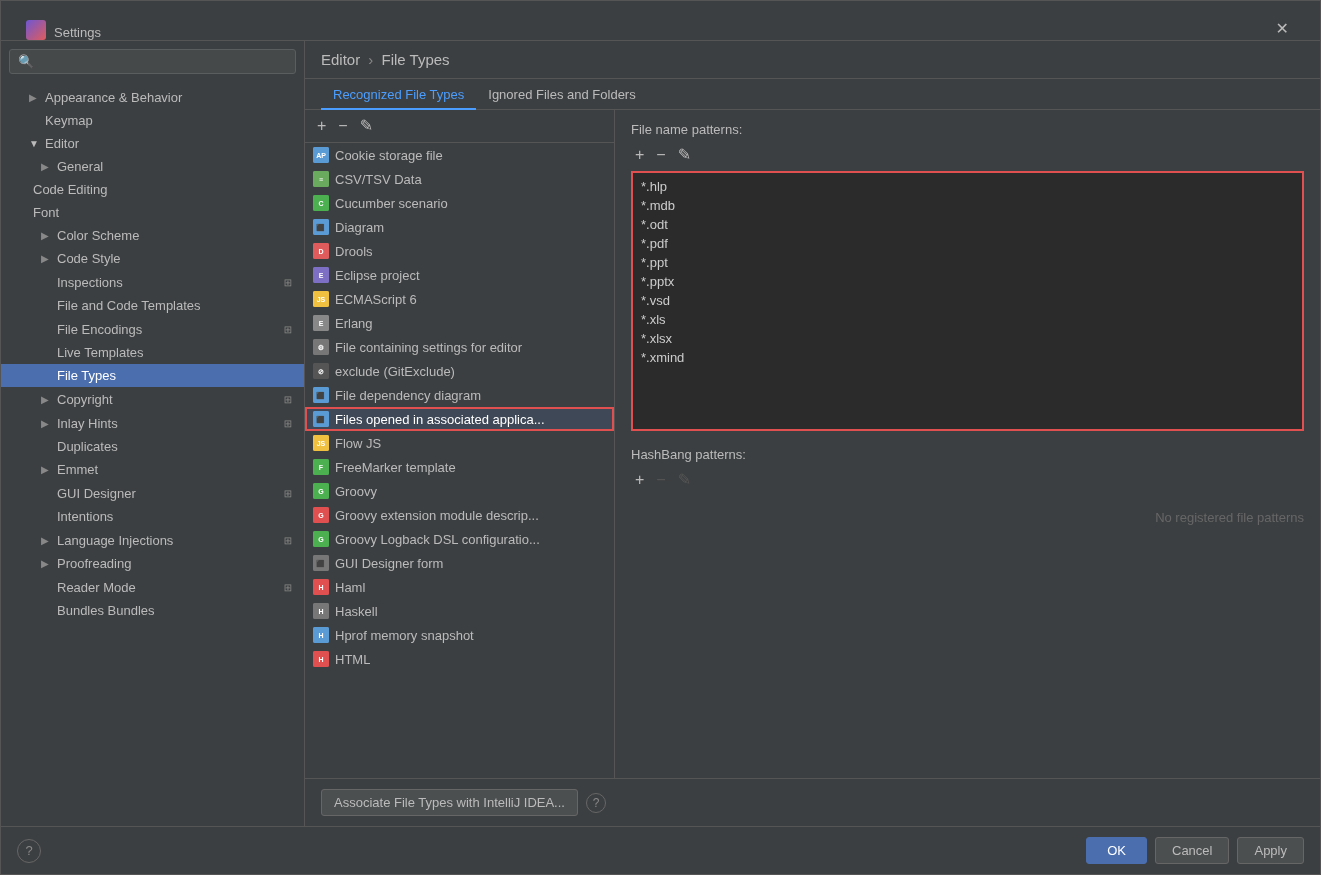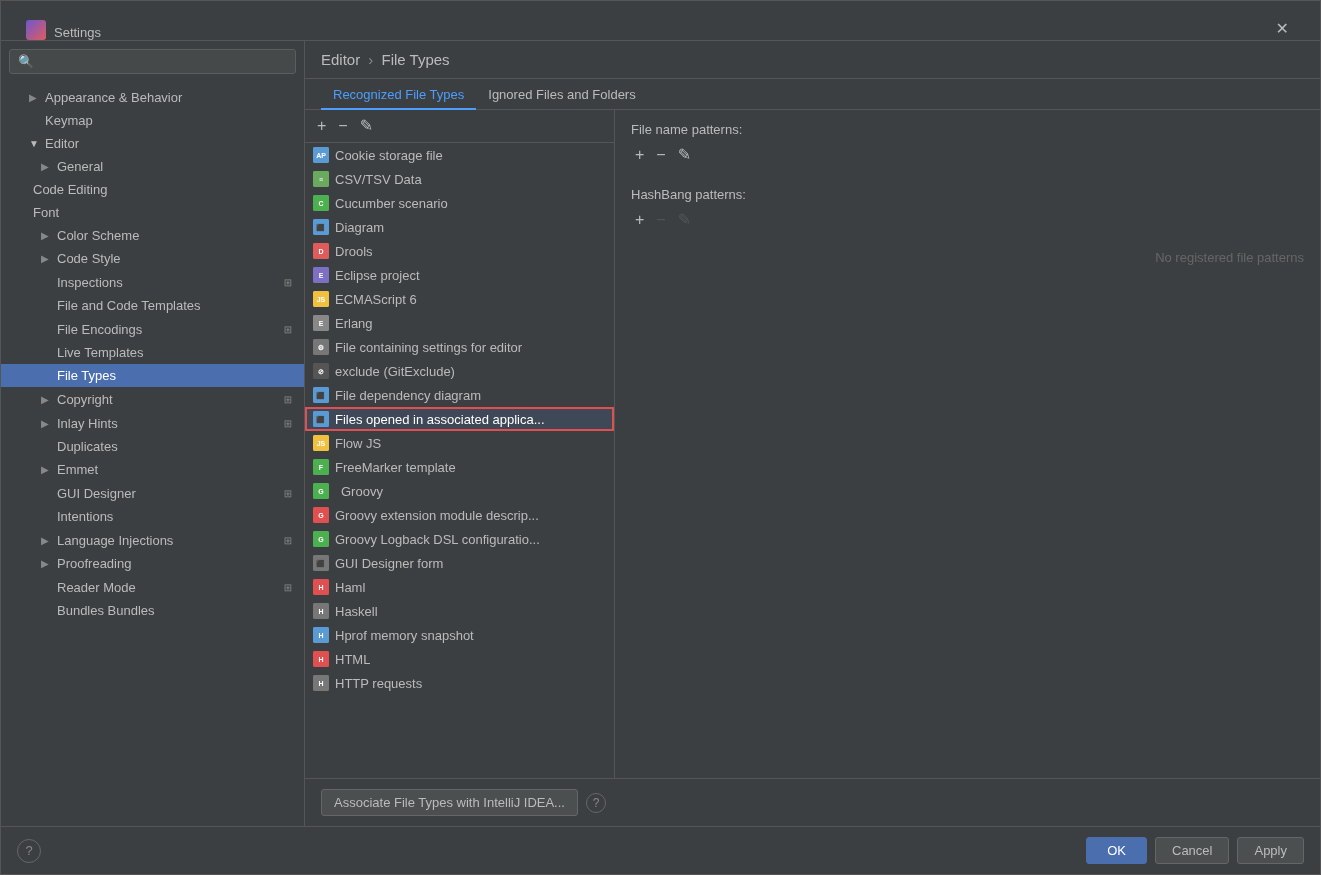--- a/index.html
+++ b/index.html
@@ -682,21 +682,21 @@
                   </div>
                   <span style="overflow: hidden; text-overflow: ellipsis; white-space: nowrap; max-width: 250px;">FreeMarker template</span>
                 </div>
                 <div class="file-type-item">
                   <div class="file-icon" style="background: rgb(76, 175, 80);">
                     <svg width="16" height="16" viewBox="0 0 16 16">
                       <rect width="16" height="16" rx="2" fill="#4caf50"></rect>
                       <text x="8" y="11" text-anchor="middle" font-size="7" fill="white" font-family="Arial">G</text>
                     </svg>
                   </div>
-                  <span style="overflow: hidden; text-overflow: ellipsis; white-space: nowrap; max-width: 250px; margin-left: 6px;">Groovy</span>
+                  <span style="overflow: hidden; text-overflow: ellipsis; white-space: nowrap; max-width: 250px;">Groovy</span>
                 </div>
                 <div class="file-type-item">
                   <div class="file-icon" style="background: rgb(224, 80, 80);">
                     <svg width="16" height="16" viewBox="0 0 16 16">
                       <rect width="16" height="16" rx="2" fill="#e05050"></rect>
                       <text x="8" y="11" text-anchor="middle" font-size="7" fill="white" font-family="Arial">G</text>
                     </svg>
                   </div>
                   <span style="overflow: hidden; text-overflow: ellipsis; white-space: nowrap; max-width: 250px;">Groovy extension module descrip...</span>
                 </div>
@@ -746,40 +746,43 @@
                   <span style="overflow: hidden; text-overflow: ellipsis; white-space: nowrap; max-width: 250px;">Hprof memory snapshot</span>
                 </div>
                 <div class="file-type-item">
                   <div class="file-icon" style="background: rgb(224, 80, 80);">
                     <svg width="16" height="16" viewBox="0 0 16 16">
                       <rect width="16" height="16" rx="2" fill="#e05050"></rect>
                       <text x="8" y="11" text-anchor="middle" font-size="7" fill="white" font-family="Arial">H</text>
                     </svg>
                   </div>
                   <span style="overflow: hidden; text-overflow: ellipsis; white-space: nowrap; max-width: 250px;">HTML</span>
-                </div>
-                <div class="file-type-item">
-                  <div class="file-icon" style="background: rgb(119, 119, 119);">
-                    <svg width="16" height="16" viewBox="0 0 16 16">
-                      <rect width="16" height="16" rx="2" fill="#777"></rect>
-                      <text x="8" y="11" text-anchor="middle" font-size="7" fill="white" font-family="Arial">H</text>
-                    </svg>
-                  </div>
-                  <span style="overflow: hidden; text-overflow: ellipsis; white-space: nowrap; max-width: 250px;">HTTP requests</span>
                 </div>
               </div>
           </div>
 
           <div class="details-col">
             <div class="section-label">File name patterns:</div>
             <div class="patterns-toolbar">
               <button class="col-toolbar-btn">+</button>
               <button class="col-toolbar-btn">−</button>
               <button class="col-toolbar-btn">✎</button>
             </div>
+            <div class="patterns-list" id="patterns-list">
+            <div class="pattern-item">*.hlp</div>
+                <div class="pattern-item">*.mdb</div>
+                <div class="pattern-item">*.odt</div>
+                <div class="pattern-item">*.pdf</div>
+                <div class="pattern-item">*.ppt</div>
+                <div class="pattern-item">*.pptx</div>
+                <div class="pattern-item">*.vsd</div>
+                <div class="pattern-item">*.xls</div>
+                <div class="pattern-item">*.xlsx</div>
+                <div class="pattern-item">*.xmind</div>
+              </div>
 
             <div class="hashbang-section">
               <div class="hashbang-label">HashBang patterns:</div>
               <div class="patterns-toolbar">
                 <button class="col-toolbar-btn">+</button>
                 <button class="col-toolbar-btn" style="color:#555">−</button>
                 <button class="col-toolbar-btn" style="color:#555">✎</button>
               </div>
               <div class="no-patterns-msg">No registered file patterns</div>
             </div>

